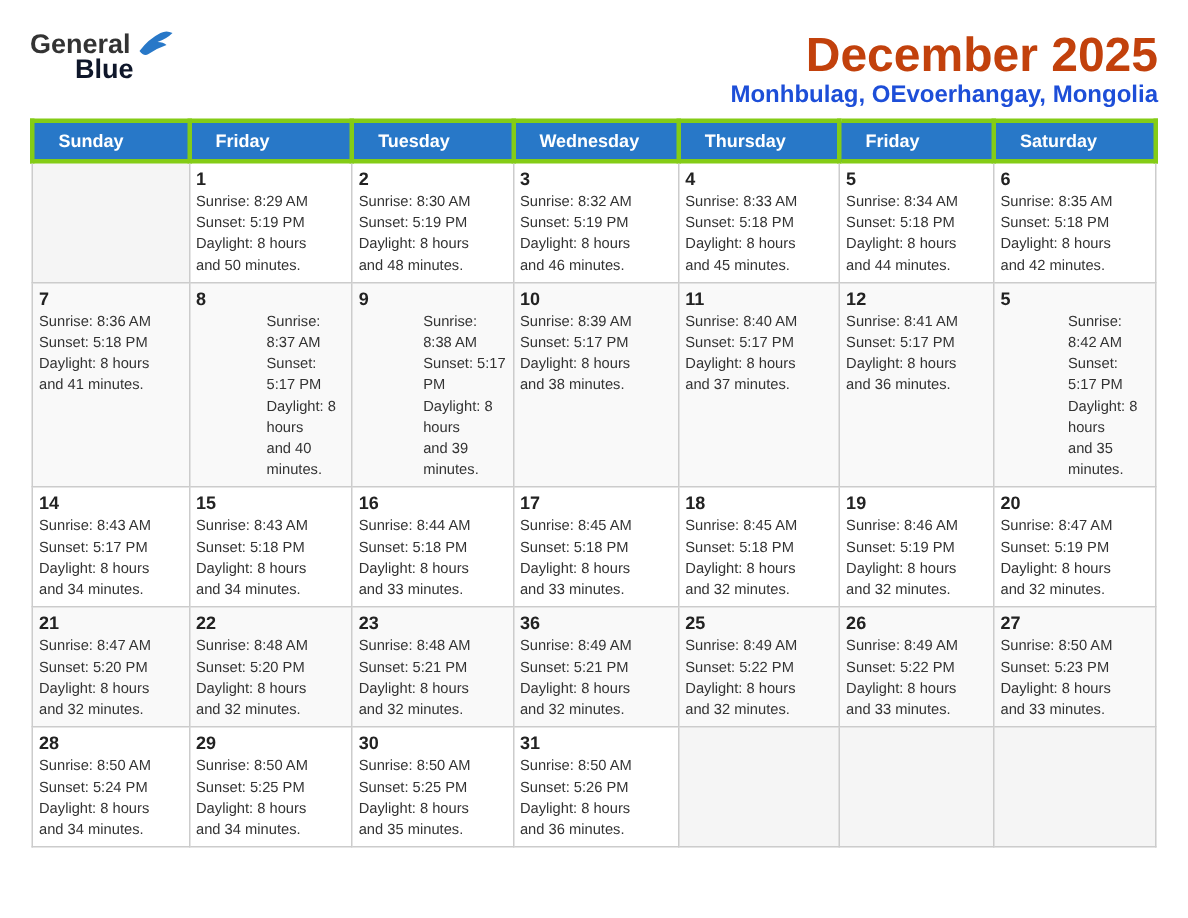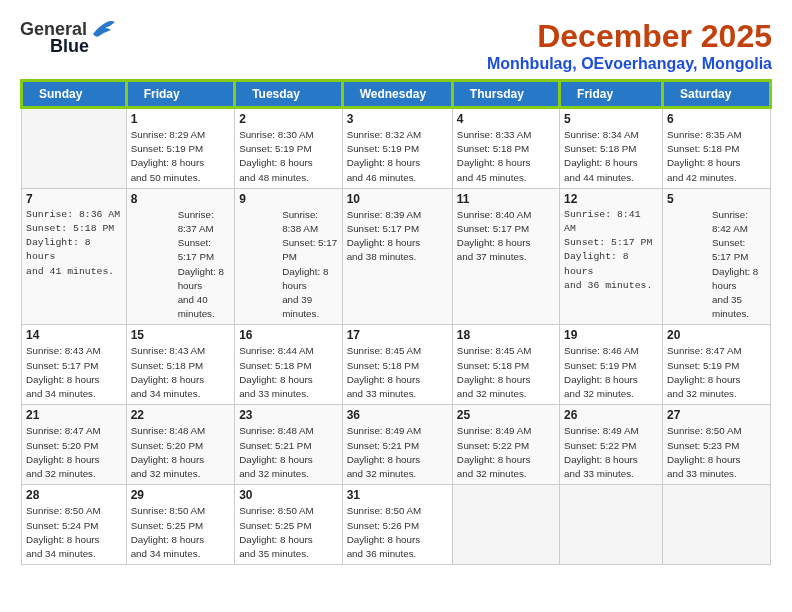--- a/index.html
+++ b/index.html
@@ -175,21 +175,21 @@
             <div class="day-num">6</div>
             <div class="day-info" style="white-space: pre-line;">Sunrise: 8:35 AM
 Sunset: 5:18 PM
 Daylight: 8 hours
 and 42 minutes.</div>
           </td>
         </tr>
         <tr>
           <td>
             <div class="day-num">7</div>
-            <div class="day-info" style="white-space: pre-line; font-family: Liberation Mono, monospace;">Sunrise: 8:36 AM
+            <div class="day-info" style="white-space: pre-line;">Sunrise: 8:36 AM
 Sunset: 5:18 PM
 Daylight: 8 hours
 and 41 minutes.</div>
           </td>
           <td>
             <div class="day-num">8</div>
             <div class="day-info" style="white-space: pre-line; margin-left: 47px;">Sunrise: 8:37 AM
 Sunset: 5:17 PM
 Daylight: 8 hours
 and 40 minutes.</div>
@@ -210,21 +210,21 @@
           </td>
           <td>
             <div class="day-num">11</div>
             <div class="day-info" style="white-space: pre-line;">Sunrise: 8:40 AM
 Sunset: 5:17 PM
 Daylight: 8 hours
 and 37 minutes.</div>
           </td>
           <td>
             <div class="day-num">12</div>
-            <div class="day-info" style="white-space: pre-line; font-family: Liberation Mono, monospace;">Sunrise: 8:41 AM
+            <div class="day-info" style="white-space: pre-line;">Sunrise: 8:41 AM
 Sunset: 5:17 PM
 Daylight: 8 hours
 and 36 minutes.</div>
           </td>
           <td>
             <div class="day-num">5</div>
             <div class="day-info" style="white-space: pre-line; margin-left: 45px;">Sunrise: 8:42 AM
 Sunset: 5:17 PM
 Daylight: 8 hours
 and 35 minutes.</div>

